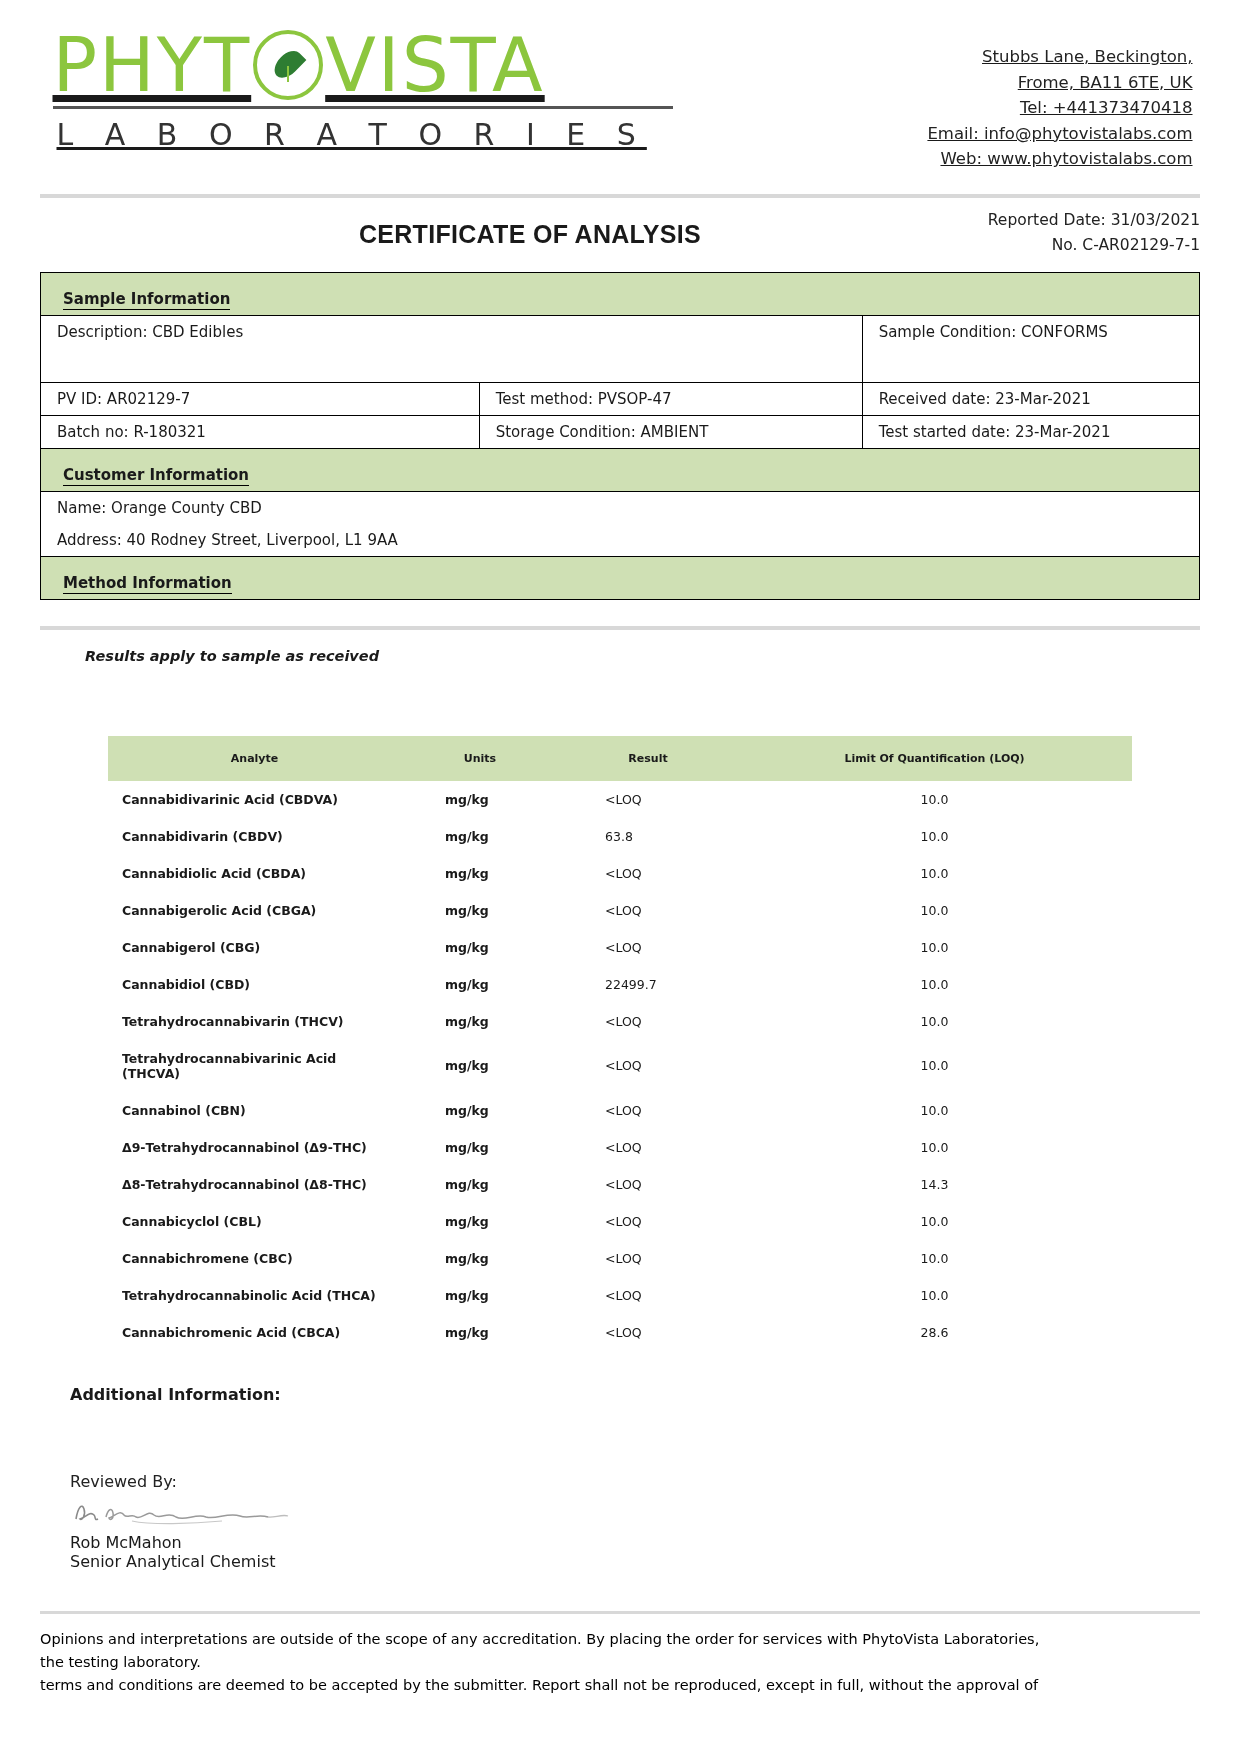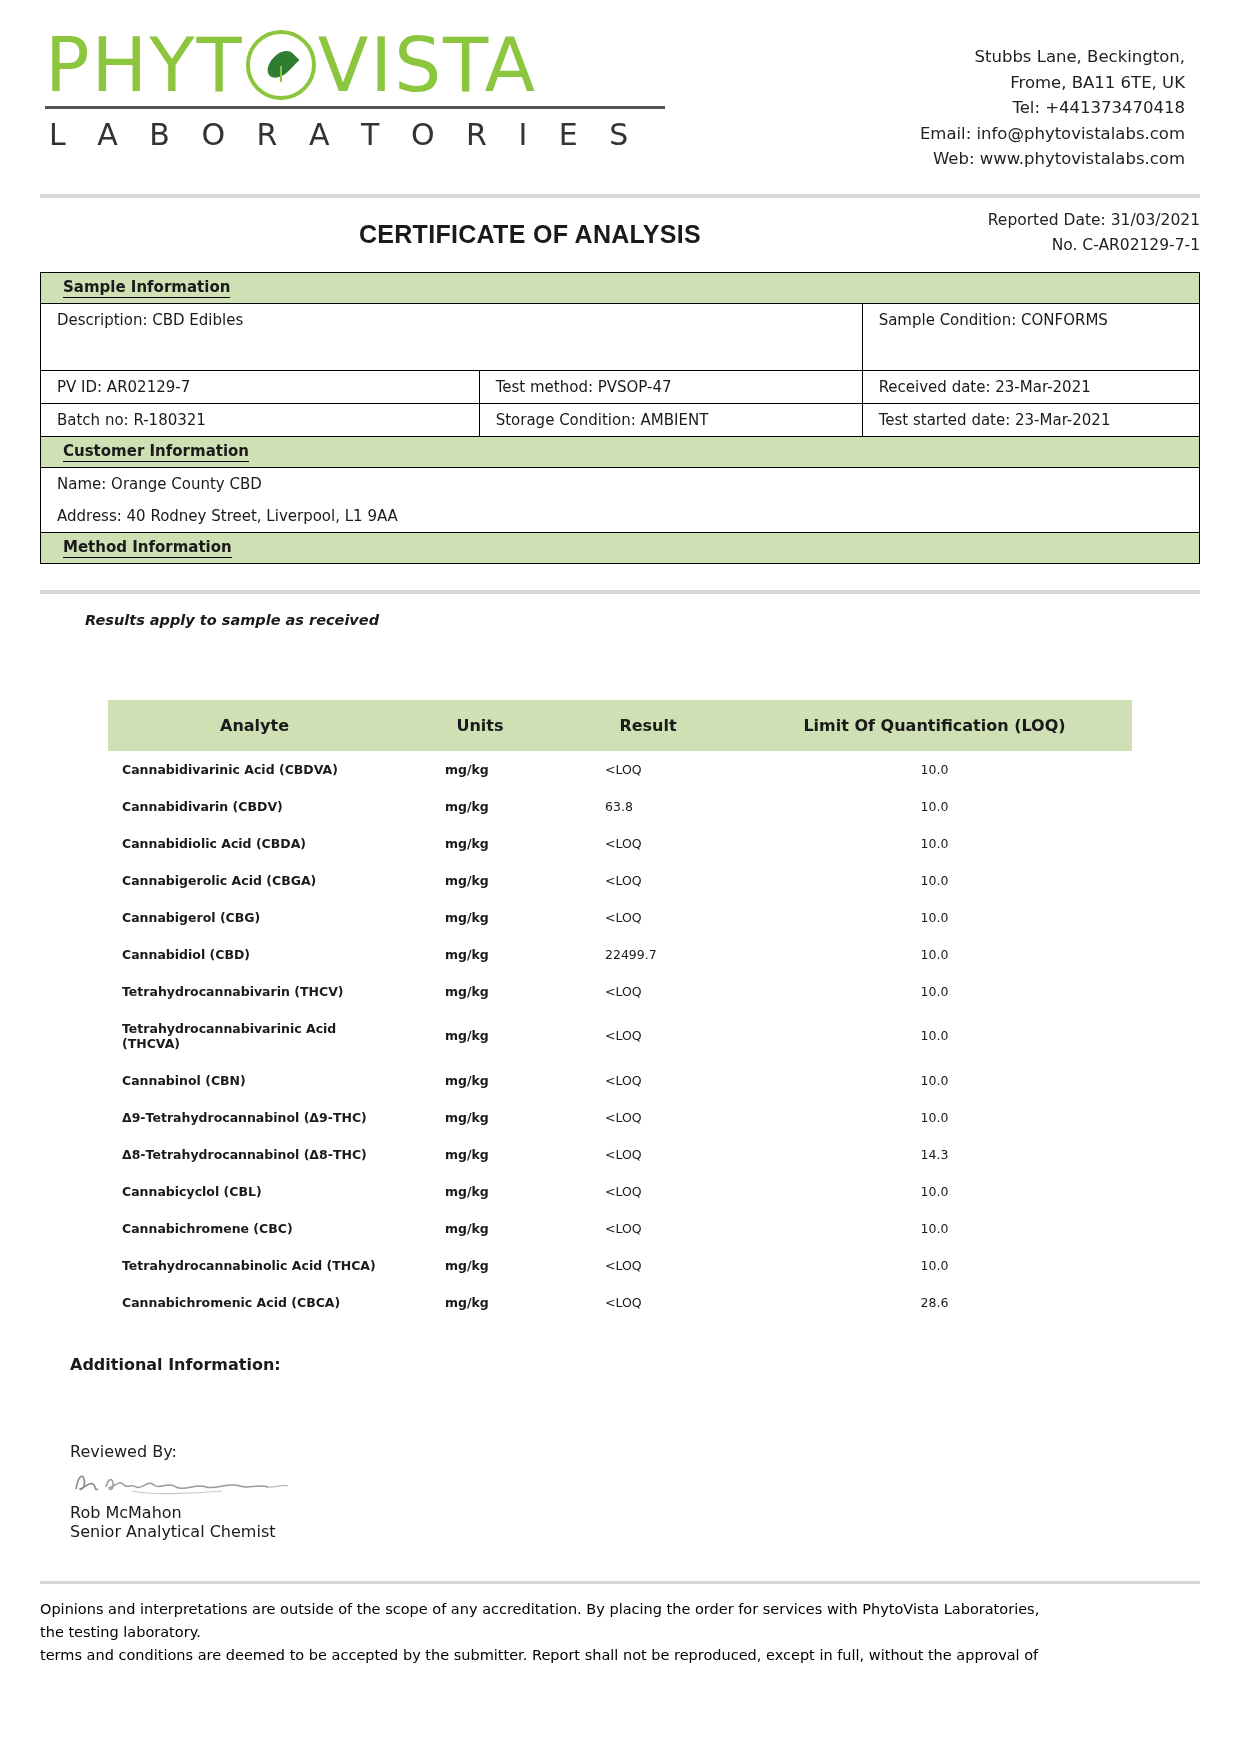--- a/index.html
+++ b/index.html
@@ -19,22 +19,23 @@
     width: 1240px;
     height: 1752px;
     box-sizing: border-box;
     padding: 30px 40px 0 40px;
     position: relative;
   }
 
   
   .header {
     display: flex;
-    justify-content: flex-start;
+    justify-content: center;
     align-items: flex-start;
+    text-decoration: underline;
   }
   .logo-block {
     width: 620px;
     padding-left: 5px;
   }
   .logo-word {
     font-family: "DejaVu Sans", sans-serif;
     font-size: 74px;
     letter-spacing: 2px;
     color: #8cc63e;
@@ -151,20 +152,21 @@
   .section-band {
     background: #cfe0b4;
     font-weight: bold;
     font-size: 15px;
     padding: 5px 10px 5px 22px !important;
   }
   .band-underline {
     display: inline-block;
     border-bottom: 1px solid #000;
     padding-bottom: 1px;
+    margin-top: 12px;
   }
   .tall {
     height: 52px;
   }
 
   
   .mid-rule {
     height: 4px;
     background: #d8d8d8;
     margin: 26px 0 18px 0;
@@ -183,21 +185,21 @@
     margin-top: 72px;
     padding: 0 68px;
   }
   .results-table {
     width: 100%;
     border-collapse: collapse;
     font-family: "DejaVu Sans", sans-serif;
   }
   .results-table thead th {
     background: #cfe0b4;
-    font-size: 16px;
+    font-size: 11px;
     font-weight: bold;
     padding: 16px 4px;
     text-align: center;
   }
   .results-table thead th.analyte-h {
     width: 285px;
   }
   .results-table thead th.units-h {
     width: 150px;
   }

